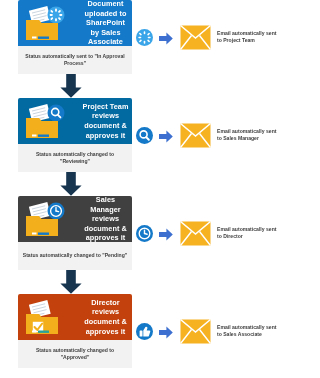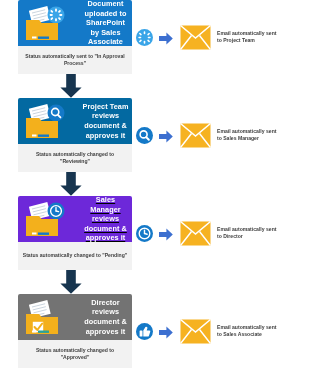--- a/index.html
+++ b/index.html
@@ -264,21 +264,21 @@
       </div>
       <div class="connector">
         <svg viewBox="0 0 22 24" width="22" height="24" xmlns="http://www.w3.org/2000/svg">
     <path d="M6.2 0 H15.8 V13.4 H21.6 L11 23.8 L0.4 13.4 H6.2 Z" fill="#17354f"></path>
         </svg>
       </div>
     </div>
     <div class="stage">
       <div class="stage-row">
         <div class="card">
-          <div class="card-header" style="background: #6d28d9; text-decoration: underline;">
+          <div class="card-header" style="background: #404040;">
             <span class="art">
   <svg viewBox="0 0 42 38" width="42" height="38" xmlns="http://www.w3.org/2000/svg">
     <g transform="translate(2,1)">
       <g transform="rotate(-14 16 12)">
         <rect x="6" y="2" width="19" height="14" fill="#ffffff"></rect>
         <g stroke="#c9d3dd" stroke-width="0.9">
           <line x1="8.5" y1="5" x2="22" y2="5"></line>
           <line x1="8.5" y1="8" x2="22" y2="8"></line>
           <line x1="8.5" y1="11" x2="22" y2="11"></line>
           <line x1="8.5" y1="14" x2="19" y2="14"></line>
@@ -321,21 +321,21 @@
       </div>
       <div class="connector">
         <svg viewBox="0 0 22 24" width="22" height="24" xmlns="http://www.w3.org/2000/svg">
     <path d="M6.2 0 H15.8 V13.4 H21.6 L11 23.8 L0.4 13.4 H6.2 Z" fill="#17354f"></path>
         </svg>
       </div>
     </div>
     <div class="stage">
       <div class="stage-row">
         <div class="card">
-          <div class="card-header" style="background: #737373; justify-content: flex-end;">
+          <div class="card-header" style="background: #c2410c; justify-content: flex-end;">
             <span class="art">
   <svg viewBox="0 0 42 38" width="42" height="38" xmlns="http://www.w3.org/2000/svg">
     <g transform="translate(2,1)">
       <g transform="rotate(-14 16 12)">
         <rect x="6" y="2" width="19" height="14" fill="#ffffff"></rect>
         <g stroke="#c9d3dd" stroke-width="0.9">
           <line x1="8.5" y1="5" x2="22" y2="5"></line>
           <line x1="8.5" y1="8" x2="22" y2="8"></line>
           <line x1="8.5" y1="11" x2="22" y2="11"></line>
           <line x1="8.5" y1="14" x2="19" y2="14"></line>

